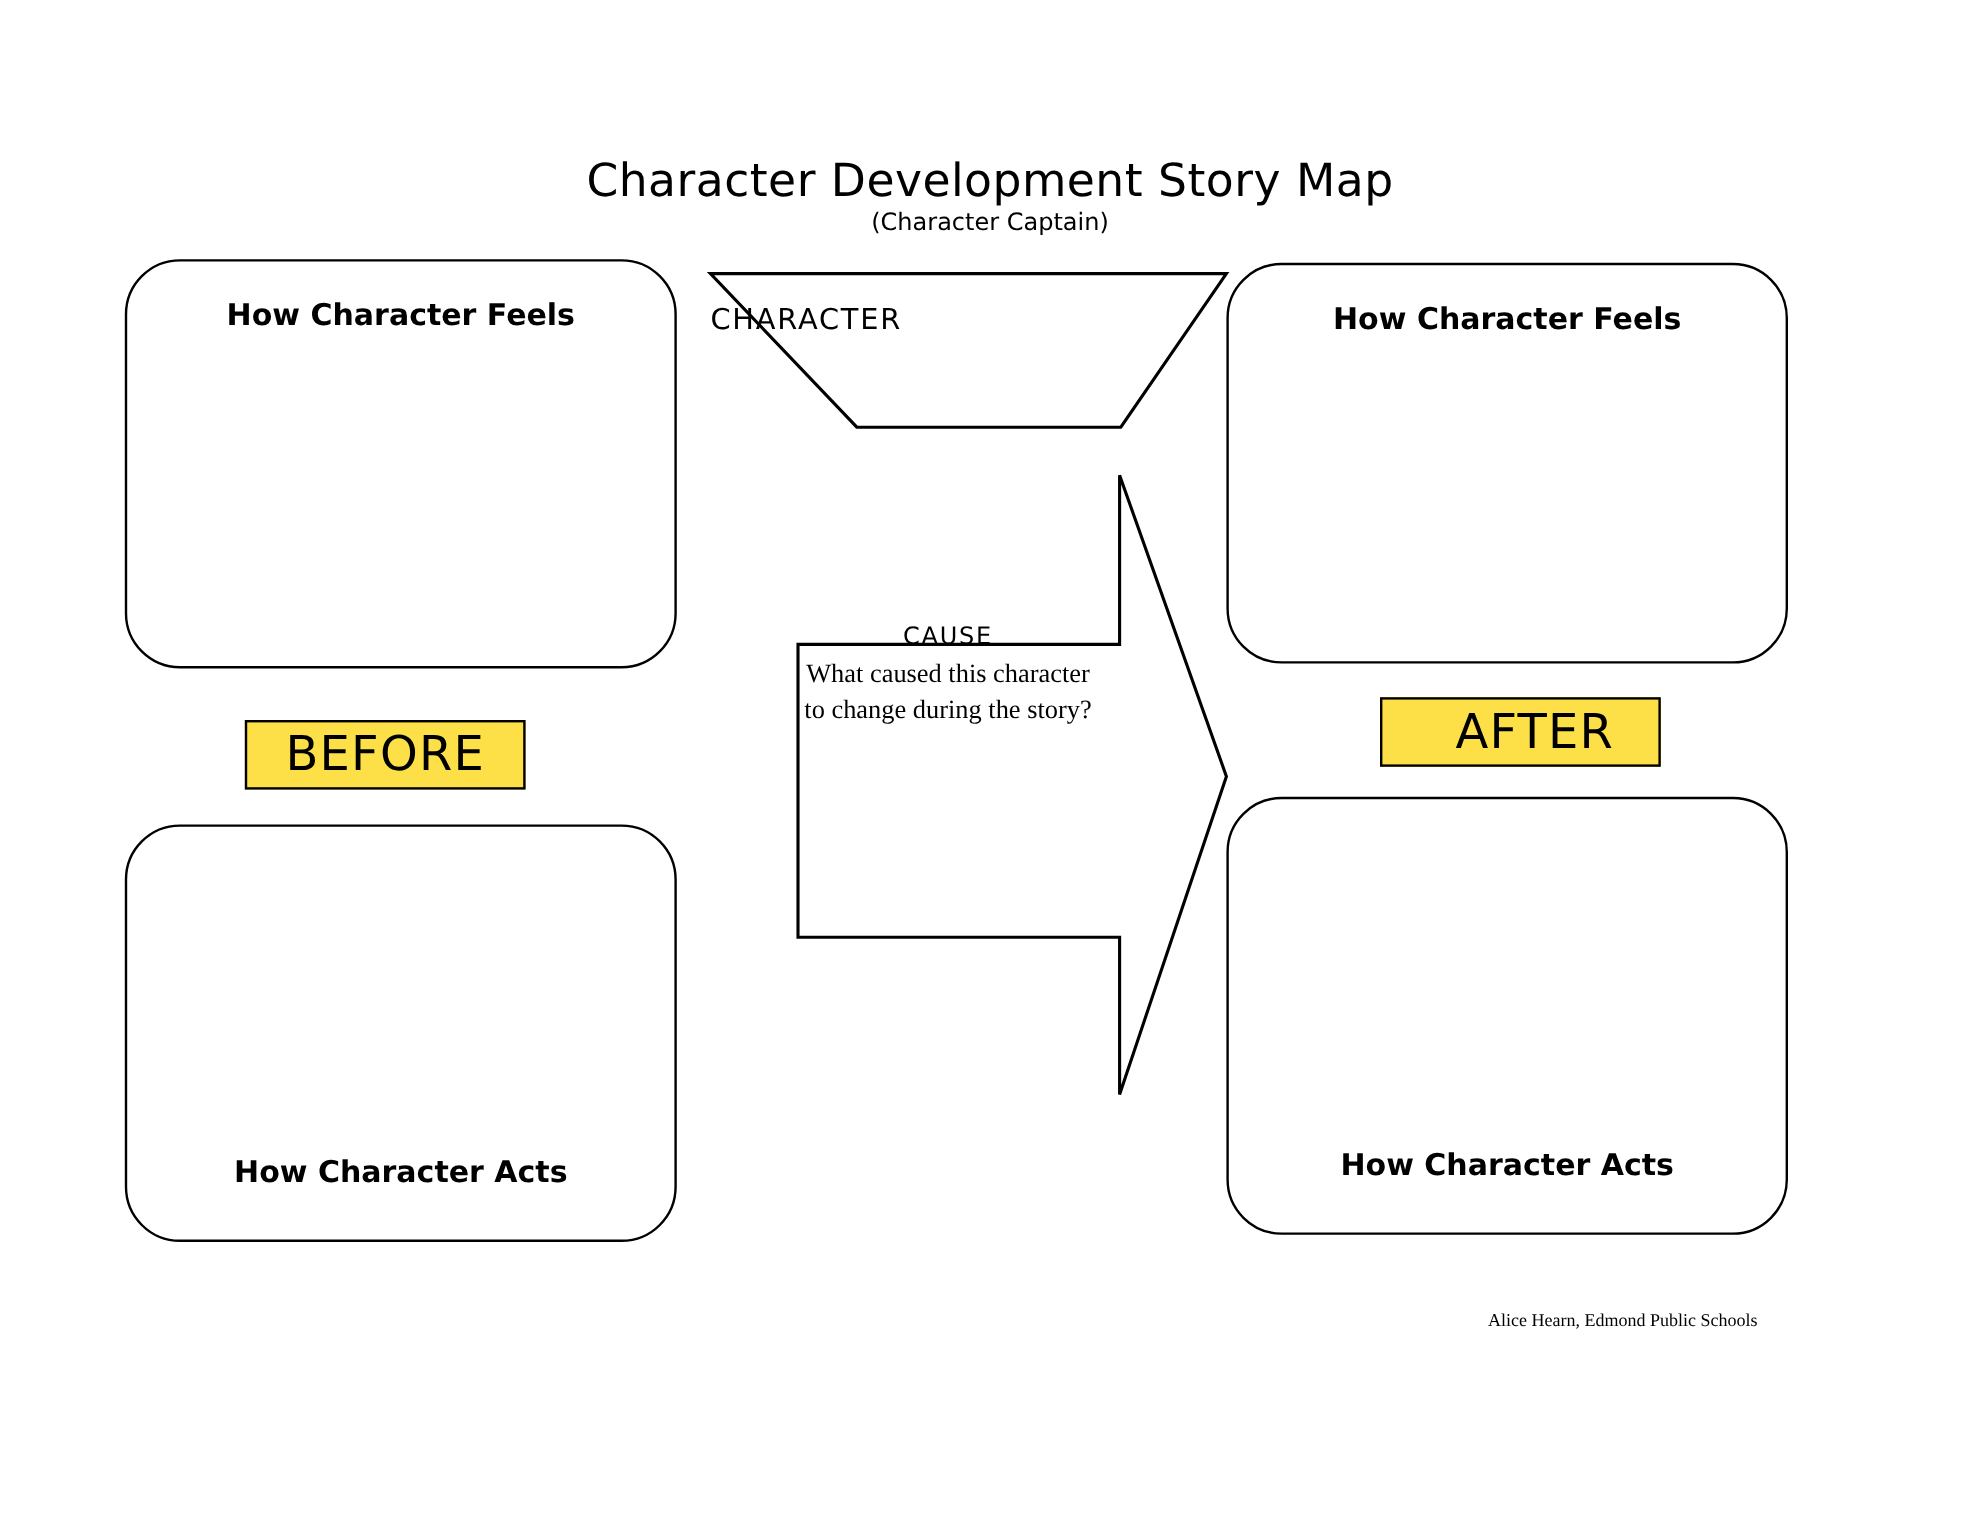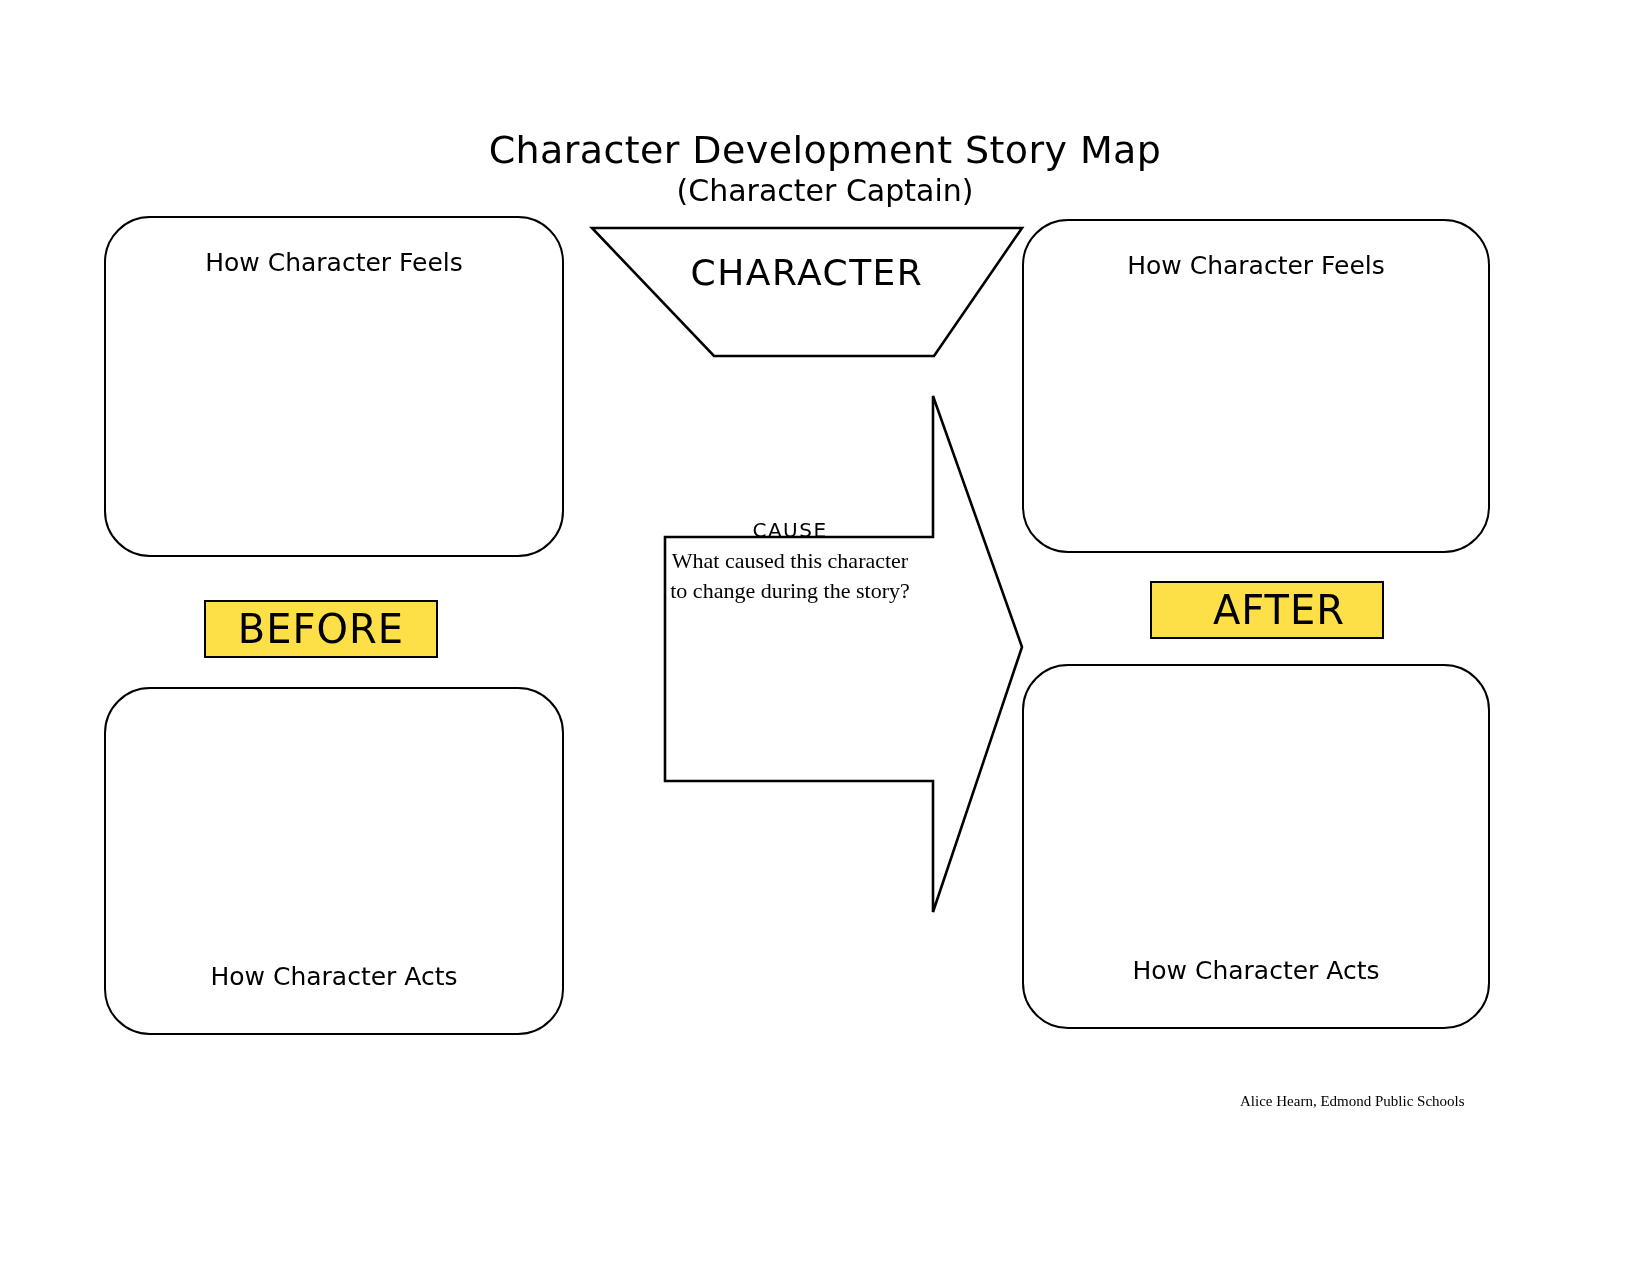--- a/index.html
+++ b/index.html
@@ -34,31 +34,32 @@
     font-size: 38px;
     letter-spacing: 0.4px;
     white-space: nowrap;
   }
   .subtitle {
     position: absolute;
     left: 0;
     top: 173px;
     width: 1650px;
     text-align: center;
-    font-size: 30px;
+    font-size: 20px;
     white-space: nowrap;
   }
 
   
   .panel {
     position: absolute;
     border: 2.5px solid #000000;
     border-radius: 46px;
     background: #ffffff;
     box-sizing: border-box;
+    font-weight: bold;
   }
   .panel-label {
     position: absolute;
     left: 0;
     width: 100%;
     text-align: center;
     font-size: 25px;
     white-space: nowrap;
   }
   .panel-label.top { top: 30px; }
@@ -102,22 +103,22 @@
     stroke-width: 2.6;
     stroke-linejoin: miter;
   }
 
   
   .character-label {
     position: absolute;
     left: 592px;
     top: 252px;
     width: 430px;
-    text-align: center;
-    font-size: 36px;
+    text-align: left;
+    font-size: 24px;
     letter-spacing: 1.5px;
     white-space: nowrap;
   }
   .cause-block {
     position: absolute;
     left: 640px;
     top: 518px;
     width: 300px;
     text-align: center;
   }

